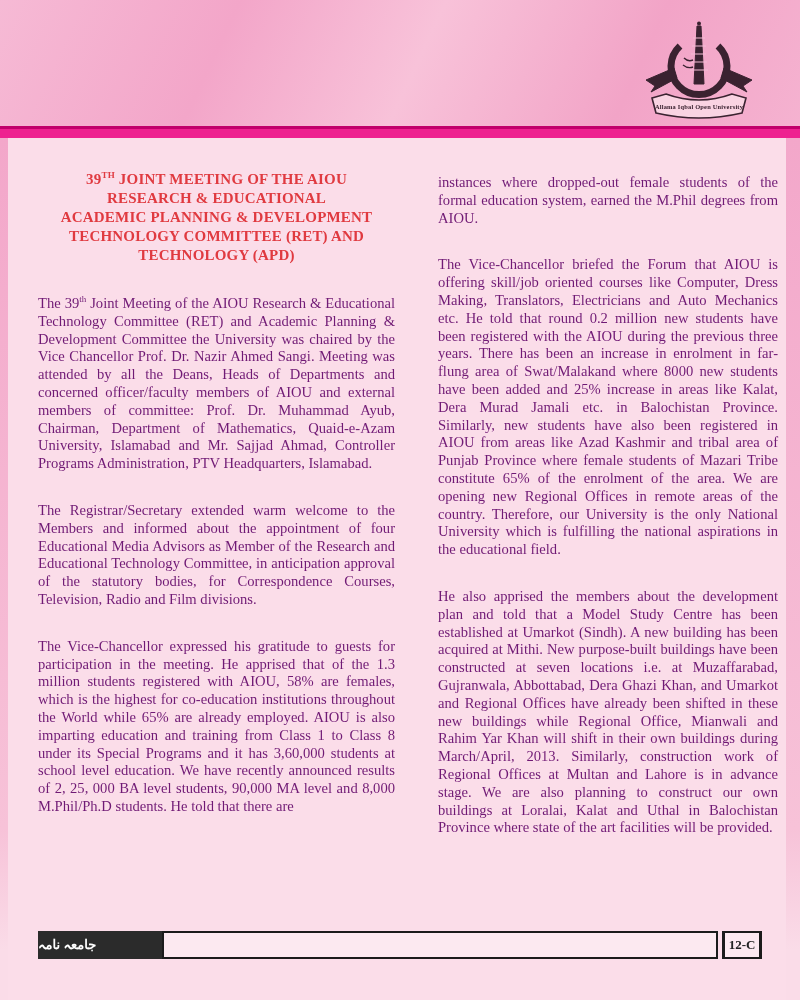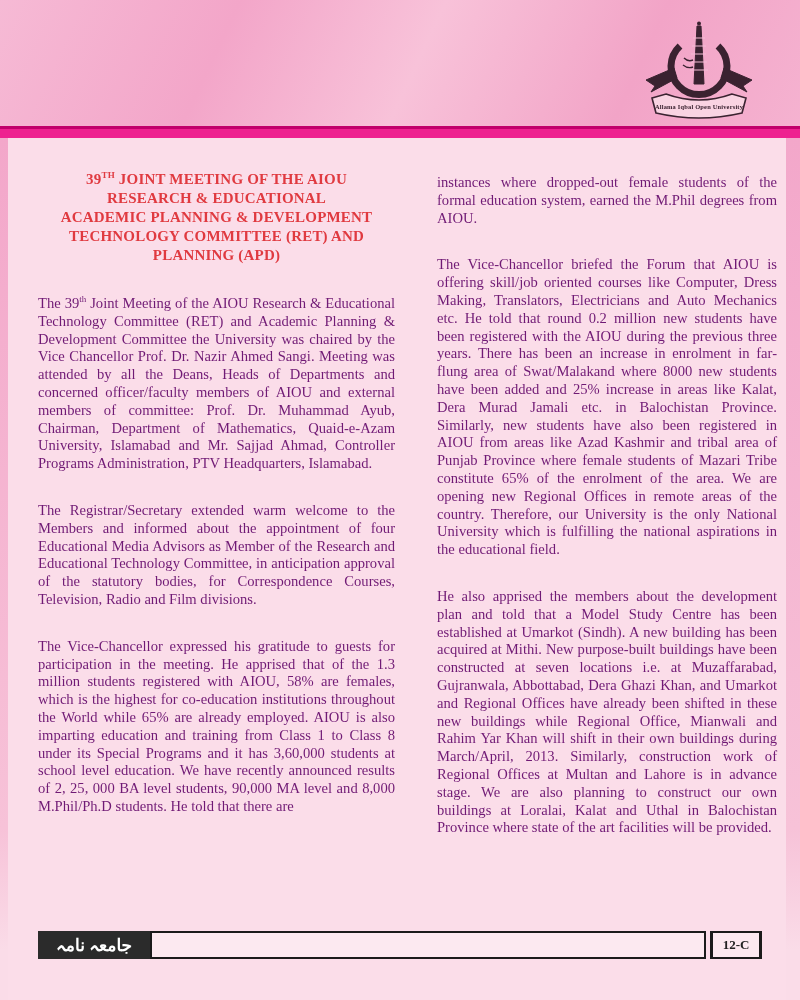--- a/index.html
+++ b/index.html
@@ -25,21 +25,21 @@
   .side-strip-right {
     position:absolute; top:138px; right:0; width:14px; height:812px;
     background:linear-gradient(#f3a7ca, #f7c2d8 85%, rgba(247,194,216,0));
   }
   .content {
     position:absolute; top:138px; left:8px; right:14px; bottom:0;
     background:#fbdde9;
     box-sizing:border-box;
     padding:14px 8px 0 30px;
   }
-  .columns { display:flex; gap:42px; }
+  .columns { display:flex; gap:42px;justify-content:space-between; }
   .col-left  { width:357px; }
   .col-right { width:340px; padding-top:22px; }
   .article-title {
     color:#e03a40;
     font-weight:bold;
     text-align:center;
     font-size:15px;
     line-height:19px;
     letter-spacing:0.2px;
     margin:14px 12px 30px 12px;
@@ -54,31 +54,31 @@
   }
   p.body-par sup { font-size:9px; line-height:0; }
   .logo {
     position:absolute; top:20px; right:40px; width:122px; height:104px;
   }
   .footer-bar {
     position:absolute; left:38px; bottom:41px; width:724px; height:28px;
     display:flex; align-items:stretch;
   }
   .brand-box {
-    width:112px; background:#2b2b2b; color:#ffffff;
-    display:flex; align-items:center; justify-content:center;
-    font-size:17px; font-weight:bold;
+    width:124px; background:#2b2b2b; color:#ffffff;
+    display:flex; align-items:center; 
+    font-size:13px; font-weight:bold;
   }
   .ruler-box {
     flex:1; box-sizing:border-box;
     border:2px solid #1b1b1b;
     background:#fce9f0;
   }
   .page-num-box {
-    width:52px; margin-left:4px; box-sizing:border-box;
+    width:40px; margin-left:4px; box-sizing:border-box;
     border-top:2px solid #1b1b1b; border-bottom:2px solid #1b1b1b;
     border-left:3px solid #1b1b1b; border-right:3px solid #1b1b1b;
     background:#fce9f0;
     display:flex; align-items:center; justify-content:center;
     font-size:13px; font-weight:bold; color:#222;
   }
 </style>
 </head>
 <body>
 
@@ -110,21 +110,21 @@
 
 <div class="content">
   <div class="columns">
 
     <div class="col-left">
       <div class="article-title">
         <div><span>39</span><sup>TH</sup><span> JOINT MEETING OF THE AIOU</span></div>
         <div>RESEARCH &amp; EDUCATIONAL</div>
         <div>ACADEMIC PLANNING &amp; DEVELOPMENT</div>
         <div>TECHNOLOGY COMMITTEE (RET) AND</div>
-        <div>PLANNING (APD)</div>
+        <div>TECHNOLOGY (APD)</div>
       </div>
 
       <p class="body-par"><span>The 39</span><sup>th</sup><span> Joint Meeting of the AIOU Research &amp; Educational Technology Committee (RET) and Academic Planning &amp; Development Committee the University was chaired by the Vice Chancellor Prof. Dr. Nazir Ahmed Sangi.  Meeting was attended by all the Deans, Heads of Departments and concerned officer/faculty members of AIOU and external members of committee: Prof. Dr. Muhammad Ayub, Chairman, Department of Mathematics, Quaid-e-Azam University, Islamabad and Mr. Sajjad Ahmad, Controller Programs Administration, PTV Headquarters, Islamabad.</span></p>
 
       <p class="body-par">The Registrar/Secretary extended warm welcome to the Members and informed about the appointment of four Educational Media Advisors as Member of the Research and Educational Technology Committee, in anticipation approval of the statutory bodies, for Correspondence Courses, Television, Radio and Film divisions.</p>
 
       <p class="body-par">The Vice-Chancellor expressed his gratitude to guests for participation in the meeting. He apprised that of the 1.3 million students registered with AIOU, 58% are females, which is the highest for co-education institutions throughout the World while 65% are already employed. AIOU is also imparting education and training from Class 1 to Class 8 under its Special Programs and it has 3,60,000 students at school level education. We have recently announced results of 2, 25, 000 BA level students, 90,000 MA level and 8,000 M.Phil/Ph.D students. He told that there are</p>
     </div>
 
     <div class="col-right">

